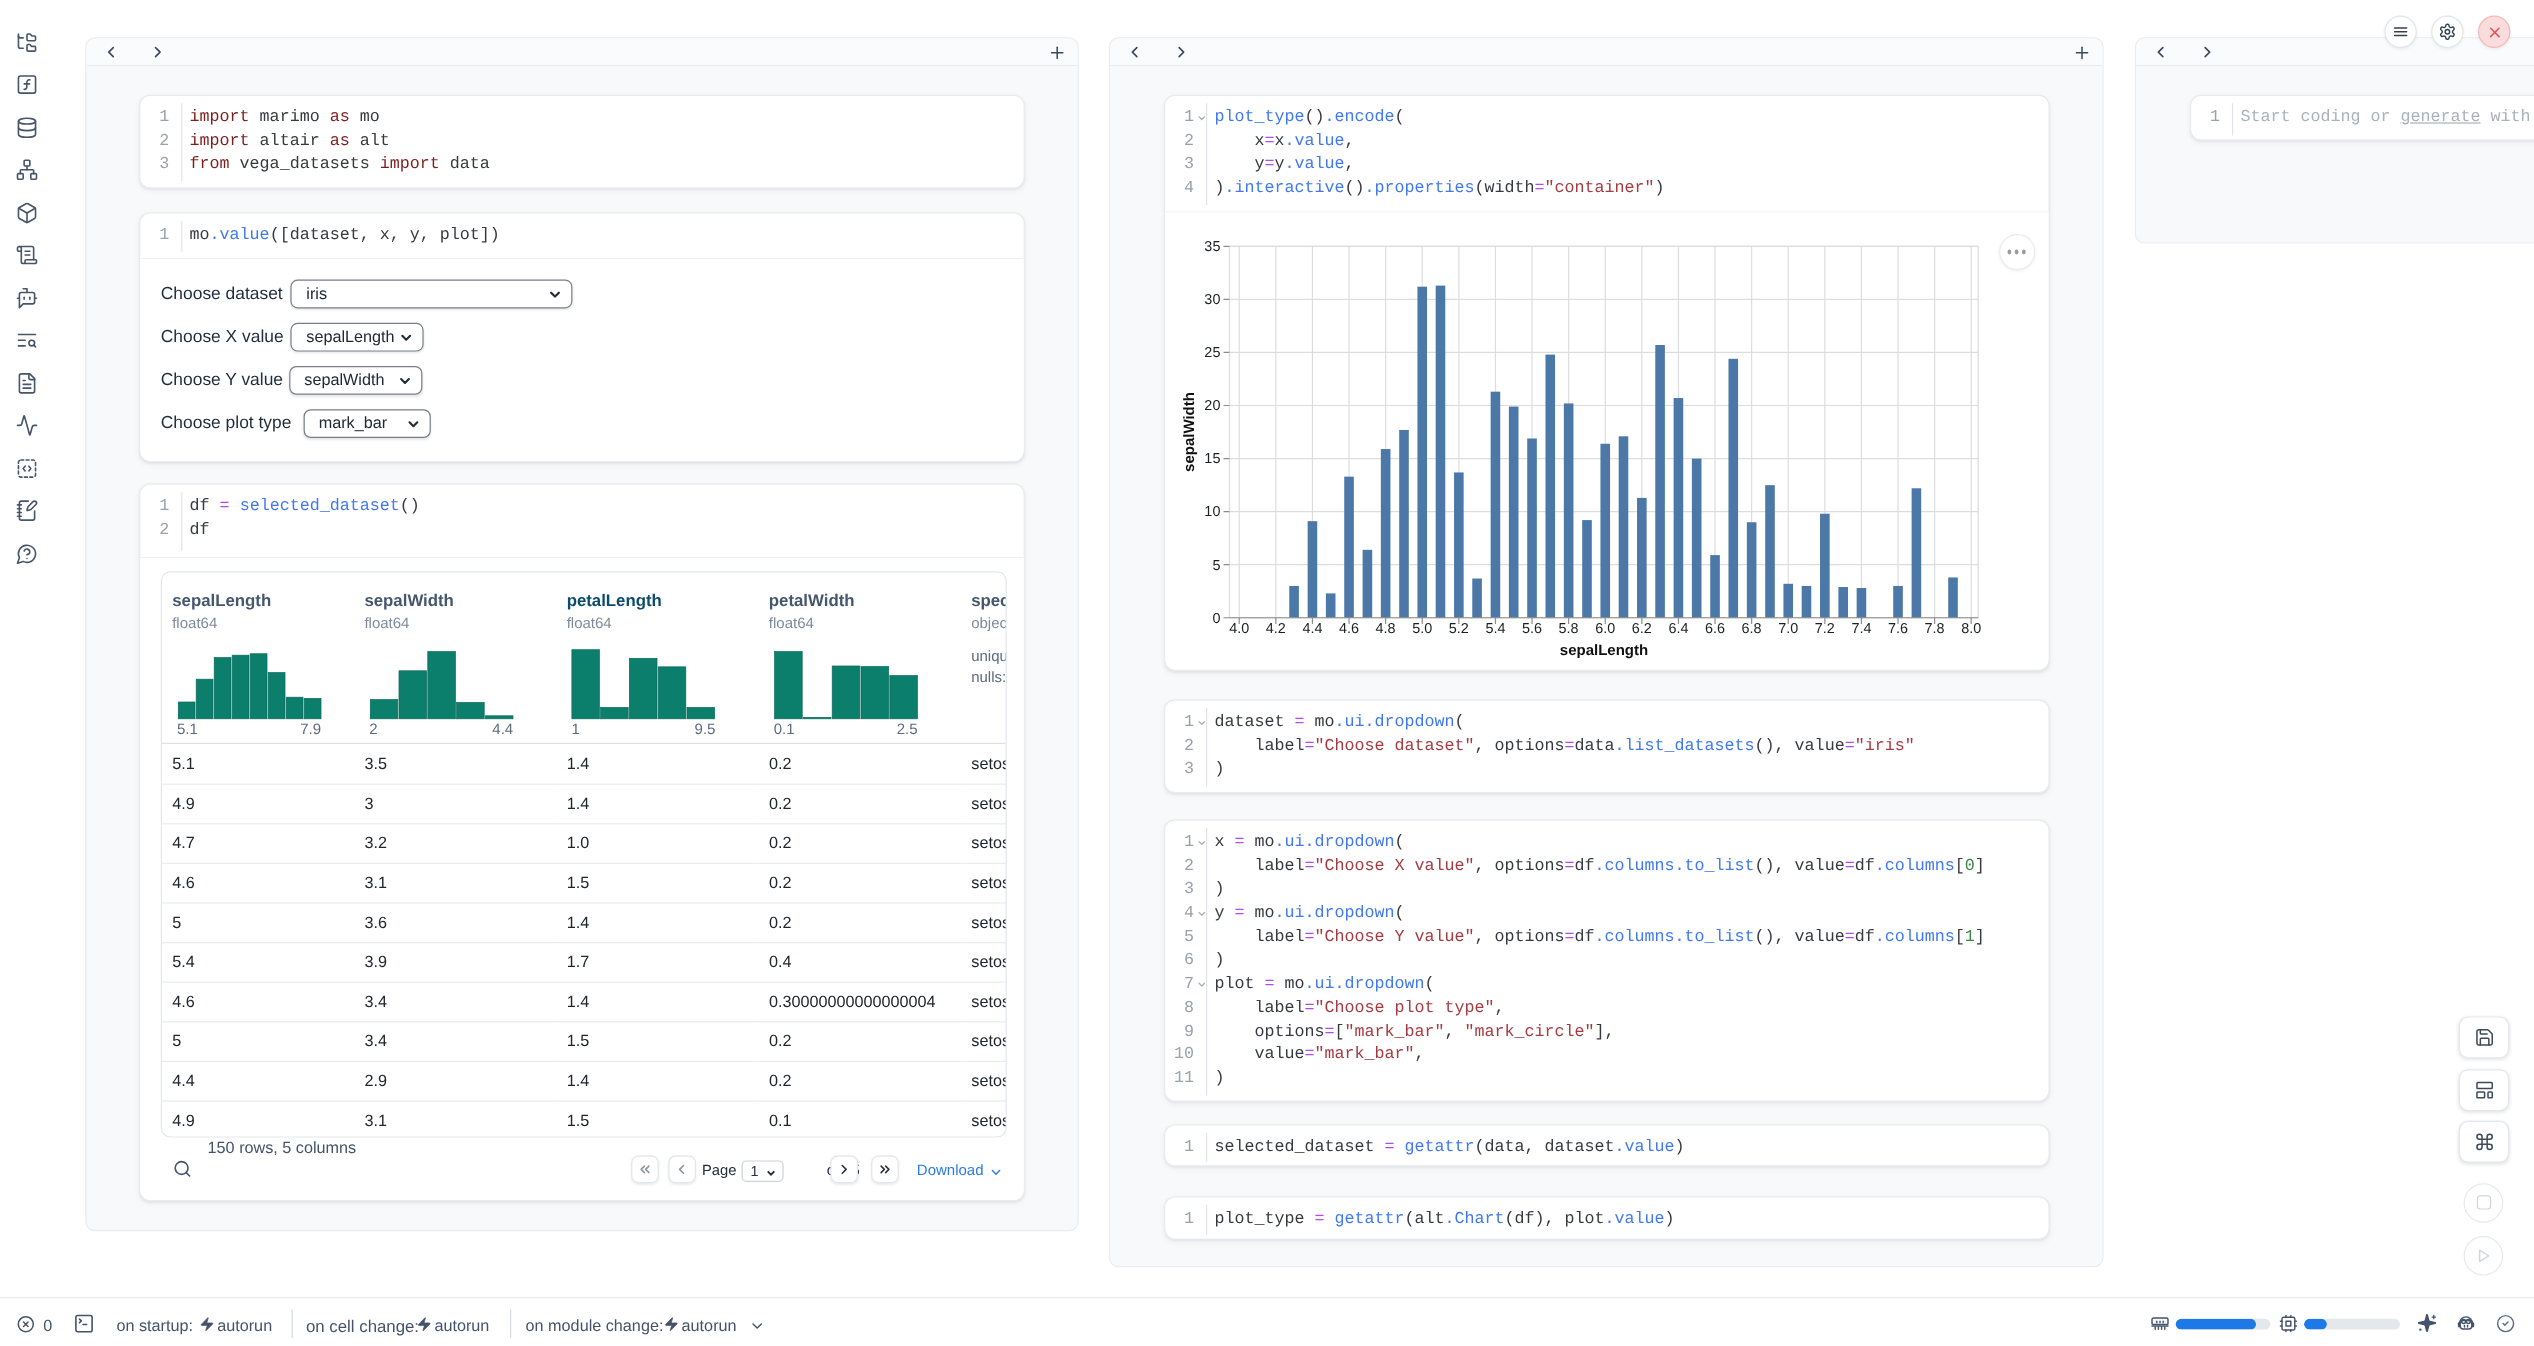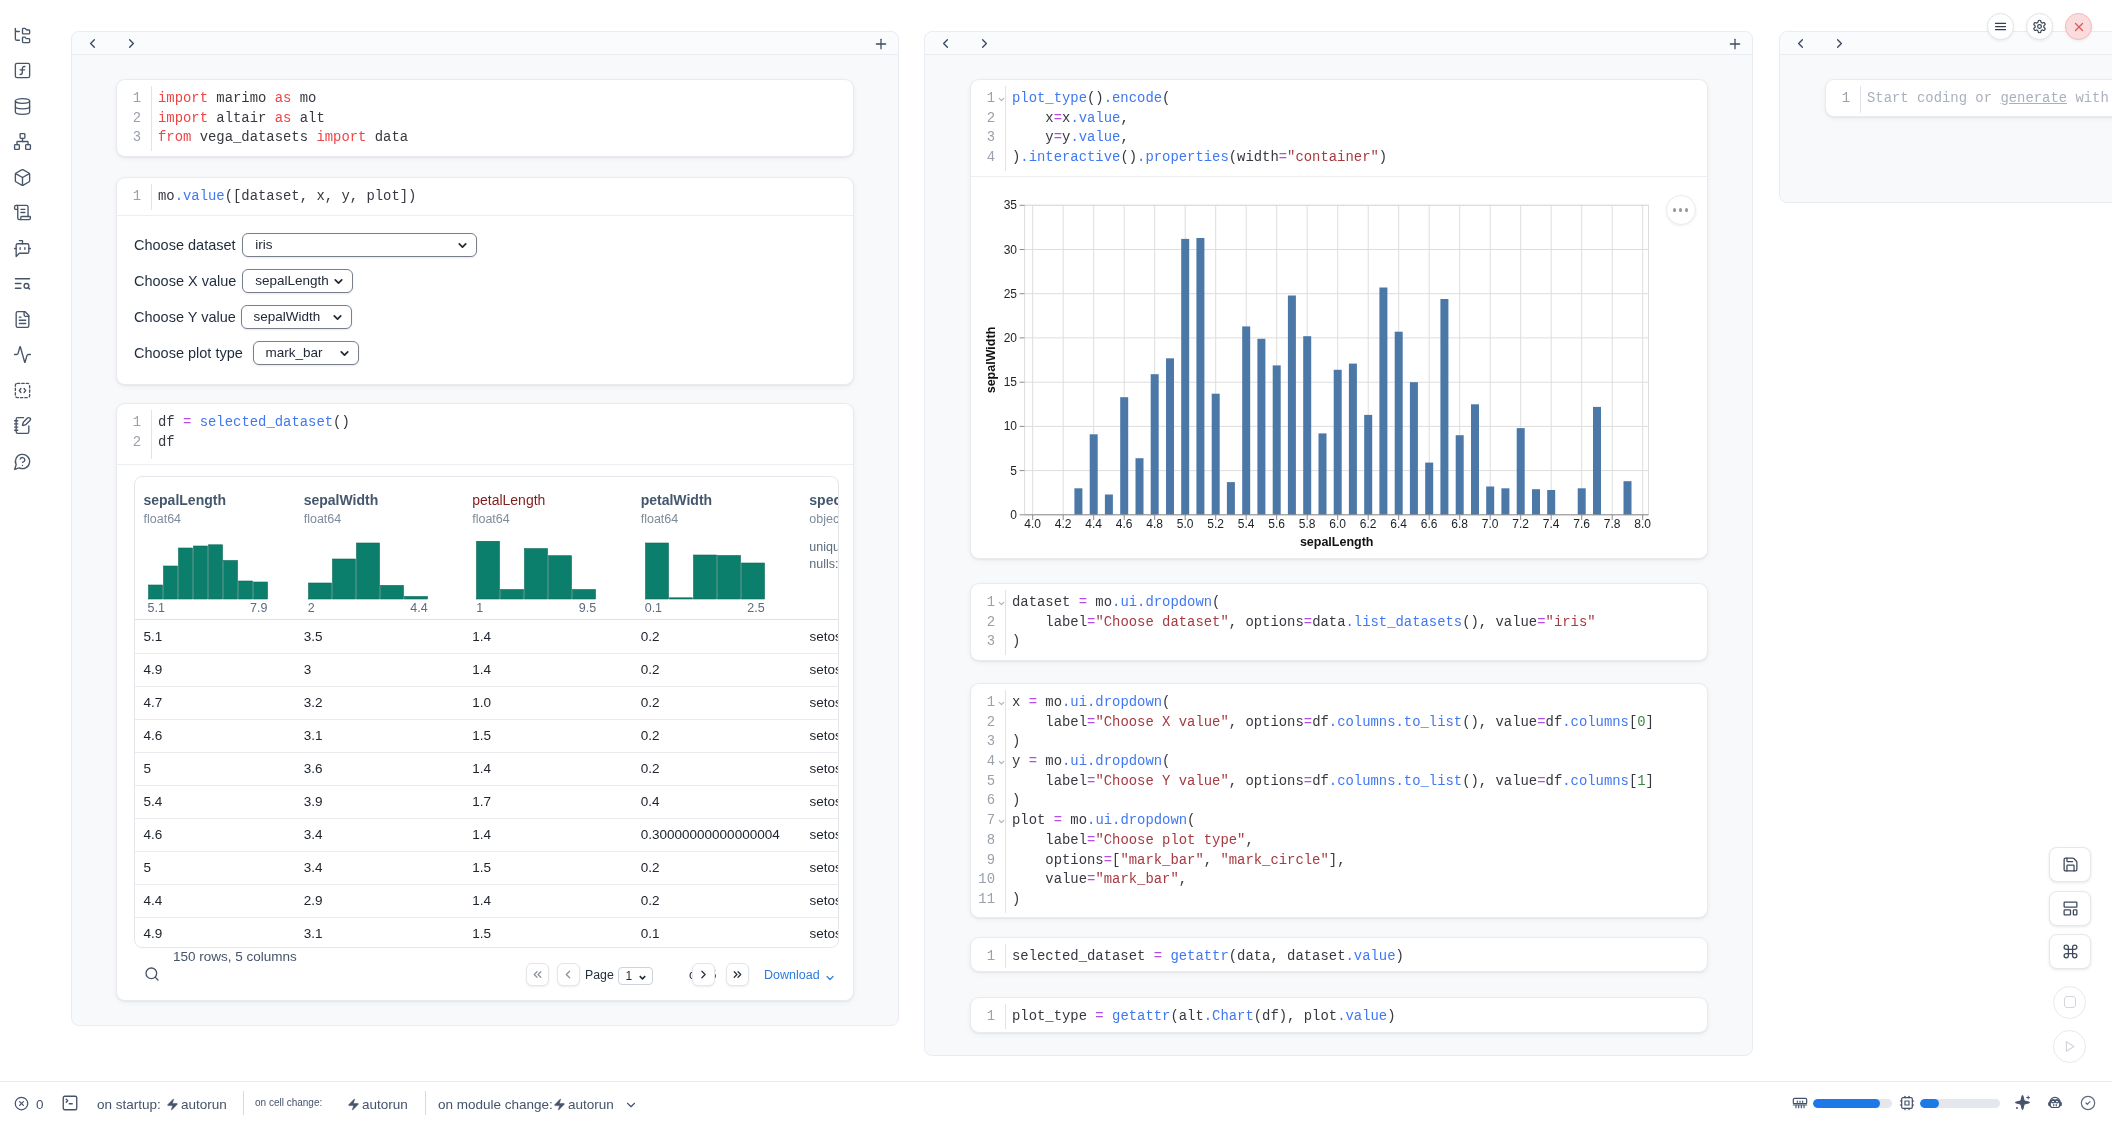--- a/index.html
+++ b/index.html
@@ -3,21 +3,21 @@
 html,body{width:2112px;height:1122px;overflow:hidden;background:#fff;font-family:"Liberation Sans",sans-serif}
 .abs{position:absolute}
 .col{position:absolute;background:#f8f9fb;border:1px solid #e9ecf0;border-radius:8px}
 .colhead{position:relative;height:23px;background:#fafbfc;border-bottom:1px solid #e9ecf0;border-radius:8px 8px 0 0}
 .cell{position:absolute;background:#fff;border:1px solid #e9ebef;border-radius:9px;box-shadow:0 1px 2px rgba(15,23,42,.06),0 2px 6px rgba(15,23,42,.04)}
 .code{position:relative;font-family:"Liberation Mono",monospace;font-size:13.9px;line-height:19.7px;color:#36393f;padding:9px 0 0 0}
 .gline{position:absolute;left:34px;top:6px;bottom:6px;width:1px;background:#e0e4e9}
 .cl{position:relative;height:19.7px;white-space:pre;padding-left:41px}
 .n{position:absolute;left:0;width:24px;text-align:right;color:#99a1ac}
 .fd{position:absolute;left:26px;top:2px}
-.k{color:#ef4444}.o{color:#b14ee6}.f{color:#4078f2}.s{color:#a63a41}.g{color:#3a8745}
+.k{color:#7f1d1d}.o{color:#b14ee6}.f{color:#4078f2}.s{color:#a63a41}.g{color:#3a8745}
 .out{position:absolute;left:0;right:0;bottom:0;border-top:1px solid #eceef1;background:#fff;border-radius:0 0 9px 9px}
 .lbl{position:absolute;font-size:14.5px;color:#1f2c3d}
 .sel{position:absolute;height:24px;background:#fff;border:1px solid #787f8a;border-radius:6px;box-shadow:0 1px 2px rgba(0,0,0,.1);font-size:13.5px;color:#212936;line-height:22px;padding-left:12px}
 .hbtn{position:absolute;width:27px;height:27px;border-radius:50%;background:#fff;border:1px solid #e2e5ea;box-shadow:0 1px 3px rgba(15,23,42,.08);display:flex;align-items:center;justify-content:center}
 .fbtn{position:absolute;left:2049px;width:42px;height:35px;border-radius:8px;background:#fff;border:1px solid #e4e7eb;box-shadow:0 1px 3px rgba(15,23,42,.1);display:flex;align-items:center;justify-content:center}
 .fcirc{position:absolute;left:2053px;width:33px;height:33px;border-radius:50%;background:#fff;border:1px solid #e6e9ed;display:flex;align-items:center;justify-content:center}
 .pgbtn{position:absolute;width:23px;height:23px;border-radius:6px;background:#fff;border:1px solid #e3e6ea;box-shadow:0 1px 2px rgba(15,23,42,.08);display:flex;align-items:center;justify-content:center}
 table.df{border-collapse:collapse;table-layout:fixed;font-size:13.5px;color:#20262e}
 table.df td{height:33px;border-bottom:1px solid #e9ebef;padding:0 0 0 8.5px;vertical-align:middle}
 .ft{font-size:13.5px;color:#45536b}
@@ -203,21 +203,21 @@
                 <rect x="0.5" y="42.0" width="23.0" height="16.0" fill="#0c7e6c" stroke="#0a6b5b" stroke-width="0.6"></rect>
                 <rect x="24.5" y="18.0" width="23.0" height="40.0" fill="#0c7e6c" stroke="#0a6b5b" stroke-width="0.6"></rect>
                 <rect x="48.5" y="2.0" width="23.0" height="56.0" fill="#0c7e6c" stroke="#0a6b5b" stroke-width="0.6"></rect>
                 <rect x="72.5" y="44.4" width="23.0" height="13.6" fill="#0c7e6c" stroke="#0a6b5b" stroke-width="0.6"></rect>
                 <rect x="96.5" y="55.5" width="23.0" height="2.5" fill="#0c7e6c" stroke="#0a6b5b" stroke-width="0.6"></rect>
               </svg>
             </div>
             <div style="position:absolute;left:4px;top:124px;width:120px;font-size:12.5px;color:#5c6b7e"><span>2</span><span style="float:right">4.4</span></div>
           </div>
           <div style="position:absolute;left:337.2px;top:0;width:158.5px">
-            <div style="font-weight:normal;font-size:14px;color:#7f1d1d;padding-top:15px">petalLength</div>
+            <div style="font-weight:bold;font-size:14px;color:#0c4a6e;padding-top:15px">petalLength</div>
             <div style="font-size:12.5px;color:#7e8b9c;padding-top:4px">float64</div>
             <div style="position:absolute;left:4px;top:64px">
               <svg width="121" height="59" style="display:block">
                 <rect x="0.5" y="0.1" width="23.0" height="57.9" fill="#0c7e6c" stroke="#0a6b5b" stroke-width="0.6"></rect>
                 <rect x="24.5" y="48.5" width="23.0" height="9.5" fill="#0c7e6c" stroke="#0a6b5b" stroke-width="0.6"></rect>
                 <rect x="48.5" y="7.6" width="23.0" height="50.4" fill="#0c7e6c" stroke="#0a6b5b" stroke-width="0.6"></rect>
                 <rect x="72.5" y="14.7" width="23.0" height="43.3" fill="#0c7e6c" stroke="#0a6b5b" stroke-width="0.6"></rect>
                 <rect x="96.5" y="48.5" width="23.0" height="9.5" fill="#0c7e6c" stroke="#0a6b5b" stroke-width="0.6"></rect>
               </svg>
             </div>
@@ -608,21 +608,21 @@
       <path d="m7 11 2-2-2-2"></path>
       <path d="M11 13h4"></path>
       <rect width="18" height="18" x="3" y="3" rx="2"></rect>
     </svg></div>
 <div class="abs" style="left:97px;top:1097px;font-size:13.5px;color:#44536b">on startup:</div>
 <div class="abs" style="left:166px;top:1097px"><svg width="13" height="13" viewBox="0 0 24 24" fill="#44536b" stroke="#44536b" stroke-width="1" stroke-linejoin="round">
       <path d="M4 14a1 1 0 0 1-.78-1.63l9.9-10.2a.5.5 0 0 1 .86.46l-1.92 6.02A1 1 0 0 0 13 10h7a1 1 0 0 1 .78 1.63l-9.9 10.2a.5.5 0 0 1-.86-.46l1.92-6.02A1 1 0 0 0 11 14z"></path>
     </svg></div>
 <div class="abs" style="left:181px;top:1097px;font-size:13.5px;color:#44536b">autorun</div>
 <div class="abs" style="left:243px;top:1091px;width:1px;height:24px;background:#d5dbe3"></div>
-<div class="abs" style="left:255px;top:1097px;font-size:10px;color:#44536b">on cell change:</div>
+<div class="abs" style="left:255px;top:1097px;font-size:14px;color:#44536b">on cell change:</div>
 <div class="abs" style="left:347px;top:1097px"><svg width="13" height="13" viewBox="0 0 24 24" fill="#44536b" stroke="#44536b" stroke-width="1" stroke-linejoin="round">
       <path d="M4 14a1 1 0 0 1-.78-1.63l9.9-10.2a.5.5 0 0 1 .86.46l-1.92 6.02A1 1 0 0 0 13 10h7a1 1 0 0 1 .78 1.63l-9.9 10.2a.5.5 0 0 1-.86-.46l1.92-6.02A1 1 0 0 0 11 14z"></path>
     </svg></div>
 <div class="abs" style="left:362px;top:1097px;font-size:13.5px;color:#44536b">autorun</div>
 <div class="abs" style="left:425px;top:1091px;width:1px;height:24px;background:#d5dbe3"></div>
 <div class="abs" style="left:438px;top:1097px;font-size:13.5px;color:#44536b">on module change:</div>
 <div class="abs" style="left:553px;top:1097px"><svg width="13" height="13" viewBox="0 0 24 24" fill="#44536b" stroke="#44536b" stroke-width="1" stroke-linejoin="round">
       <path d="M4 14a1 1 0 0 1-.78-1.63l9.9-10.2a.5.5 0 0 1 .86.46l-1.92 6.02A1 1 0 0 0 13 10h7a1 1 0 0 1 .78 1.63l-9.9 10.2a.5.5 0 0 1-.86-.46l1.92-6.02A1 1 0 0 0 11 14z"></path>
     </svg></div>
 <div class="abs" style="left:568px;top:1097px;font-size:13.5px;color:#44536b">autorun</div>

